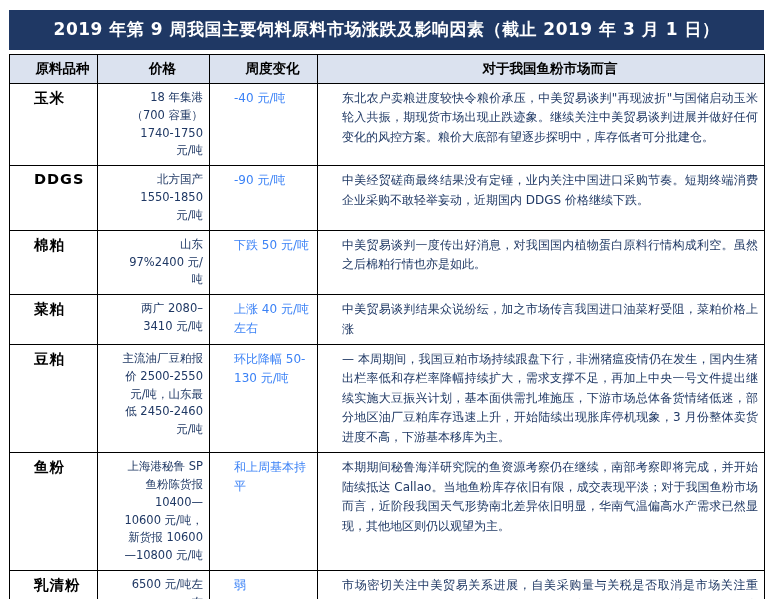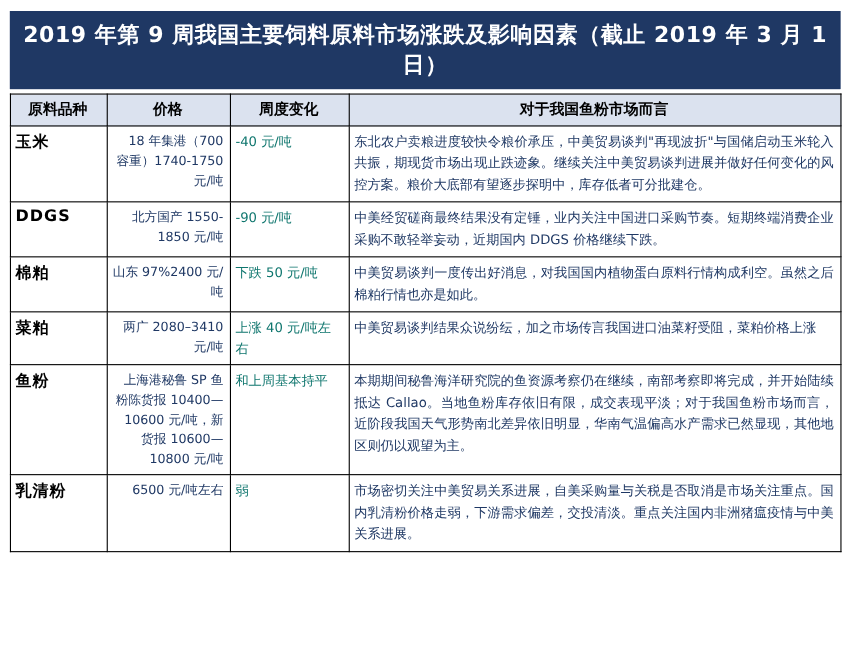--- a/index.html
+++ b/index.html
@@ -18,37 +18,37 @@
     width: 773px;
     height: 599px;
     position: relative;
     box-sizing: border-box;
     padding: 10px 9px 0 9px;
   }
   .title-bar {
     background: #1f3864;
     color: #ffffff;
     text-align: center;
-    font-size: 20px;
+    font-size: 17px;
     font-weight: bold;
     letter-spacing: 0.5px;
     padding: 7px 4px 8px 4px;
     border: 1px solid #1f3864;
     box-sizing: border-box;
     width: 755px;
   }
   table.main {
     border-collapse: collapse;
     width: 755px;
     table-layout: fixed;
   }
   table.main td, table.main th {
     border: 1px solid #000000;
     vertical-align: top;
-    padding: 5px 6px 5px 4px;
+    padding: 5px 6px 5px 24px;
     box-sizing: border-box;
   }
   thead th {
     background: #dbe2ef;
     text-align: center;
     font-size: 13.5px;
     font-weight: bold;
     vertical-align: middle;
     padding: 6px 4px;
     height: 26px;
@@ -70,21 +70,21 @@
     font-size: 11.5px;
     line-height: 1.55;
     vertical-align: middle;
     color: #1f3864;
     text-align: right;
   }
   td.cell-chg {
     font-size: 12px;
     line-height: 1.55;
     vertical-align: middle;
-    color: #0f766e;
+    color: #3b82f6;
     margin-left: 38px;
   }
   td.cell-note {
     font-size: 12px;
     line-height: 1.62;
     vertical-align: middle;
     text-align: justify;
     color: #1f3864;
   }
   .spacer {
@@ -134,20 +134,26 @@
         <td class="cell-chg">下跌 50 元/吨</td>
         <td class="cell-note">中美贸易谈判一度传出好消息，对我国国内植物蛋白原料行情构成利空。虽然之后棉粕行情也亦是如此。</td>
       </tr>
       <tr>
         <td class="cell-name">菜粕</td>
         <td class="cell-price">两广 2080–3410 元/吨</td>
         <td class="cell-chg">上涨 40 元/吨左右</td>
         <td class="cell-note">中美贸易谈判结果众说纷纭，加之市场传言我国进口油菜籽受阻，菜粕价格上涨</td>
       </tr>
       <tr>
+        <td class="cell-name">豆粕</td>
+        <td class="cell-price">主流油厂豆粕报价 2500-2550 元/吨，山东最低 2450-2460 元/吨</td>
+        <td class="cell-chg">环比降幅 50-130 元/吨</td>
+        <td class="cell-note">— 本周期间，我国豆粕市场持续跟盘下行，非洲猪瘟疫情仍在发生，国内生猪出栏率低和存栏率降幅持续扩大，需求支撑不足，再加上中央一号文件提出继续实施大豆振兴计划，基本面供需扎堆施压，下游市场总体备货情绪低迷，部分地区油厂豆粕库存迅速上升，开始陆续出现胀库停机现象，3 月份整体卖货进度不高，下游基本移库为主。</td>
+      </tr>
+      <tr>
         <td class="cell-name">鱼粉</td>
         <td class="cell-price">上海港秘鲁 SP 鱼粉陈货报 10400—10600 元/吨，新货报 10600—10800 元/吨</td>
         <td class="cell-chg">和上周基本持平</td>
         <td class="cell-note">本期期间秘鲁海洋研究院的鱼资源考察仍在继续，南部考察即将完成，并开始陆续抵达 Callao。当地鱼粉库存依旧有限，成交表现平淡；对于我国鱼粉市场而言，近阶段我国天气形势南北差异依旧明显，华南气温偏高水产需求已然显现，其他地区则仍以观望为主。</td>
       </tr>
       <tr>
         <td class="cell-name">乳清粉</td>
         <td class="cell-price">6500 元/吨左右</td>
         <td class="cell-chg">弱</td>
         <td class="cell-note">市场密切关注中美贸易关系进展，自美采购量与关税是否取消是市场关注重点。国内乳清粉价格走弱，下游需求偏差，交投清淡。重点关注国内非洲猪瘟疫情与中美关系进展。</td>

